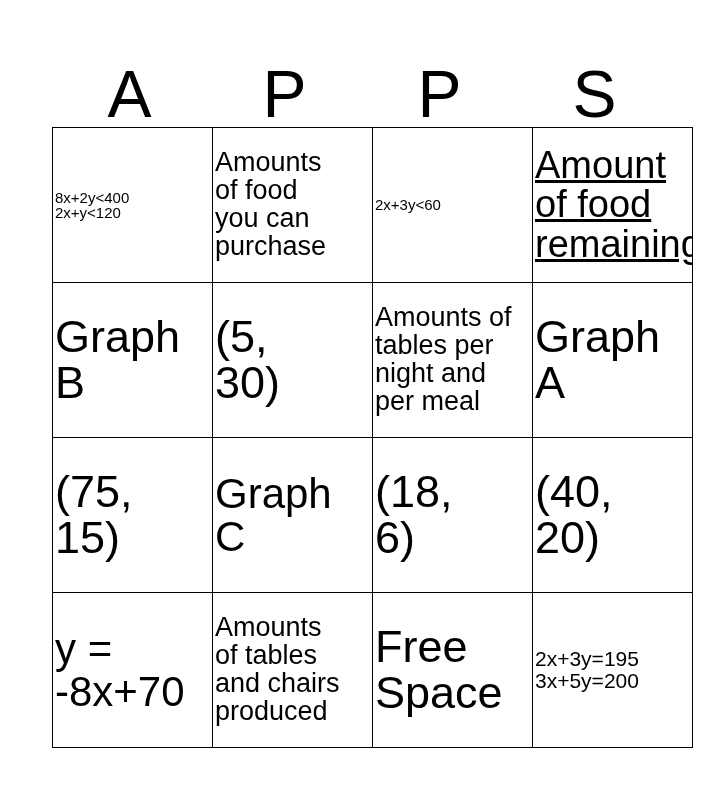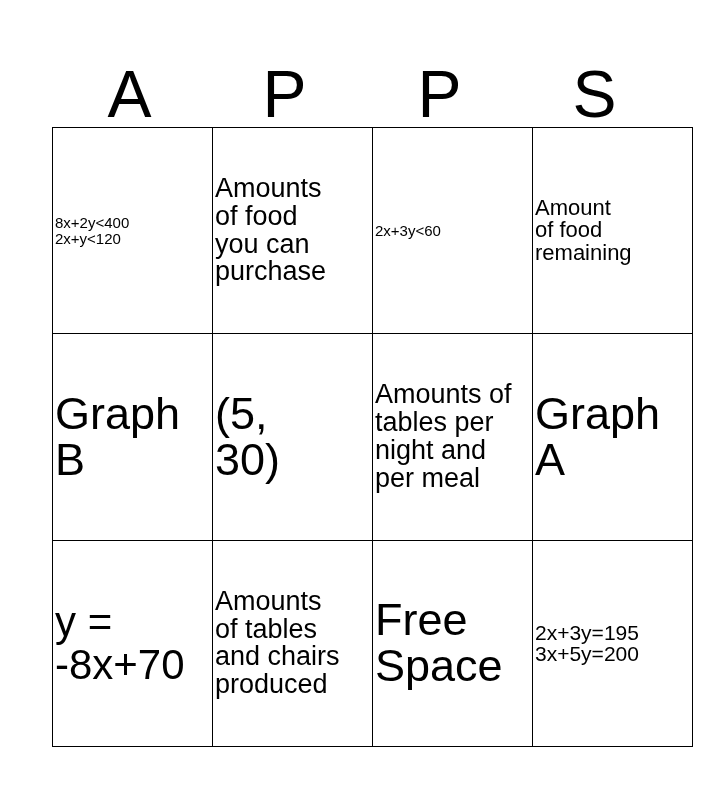--- a/index.html
+++ b/index.html
@@ -69,21 +69,21 @@
 
   .cell-text {
     display: block;
     line-height: 1.03;
     white-space: pre-line;
   }
 
   
   .sz-xxl { font-size: 45px; }   
   .sz-xl  { font-size: 42px; }
-  .sz-lg  { font-size: 22px; }   
+  .sz-lg  { font-size: 38px; text-decoration: underline; }   
   .sz-md  { font-size: 27px; }   
   .sz-sm  { font-size: 15px; }   
   .sz-xs  { font-size: 21px; }   
 </style>
 </head>
 <body>
 
 <div id="card">
 
   <div id="header-row">
@@ -138,20 +138,38 @@
 night and
 per meal</span>
           </td>
         <td>
             <span class="cell-text sz-xxl">Graph
 A</span>
           </td>
       </tr>
       <tr>
         <td>
+            <span class="cell-text sz-xxl">(75,
+15)</span>
+          </td>
+        <td>
+            <span class="cell-text sz-xl">Graph
+C</span>
+          </td>
+        <td>
+            <span class="cell-text sz-xxl">(18,
+6)</span>
+          </td>
+        <td>
+            <span class="cell-text sz-xxl">(40,
+20)</span>
+          </td>
+      </tr>
+      <tr>
+        <td>
             <span class="cell-text sz-xl">y =
 -8x+70</span>
           </td>
         <td>
             <span class="cell-text sz-md">Amounts
 of tables
 and chairs
 produced</span>
           </td>
         <td>

